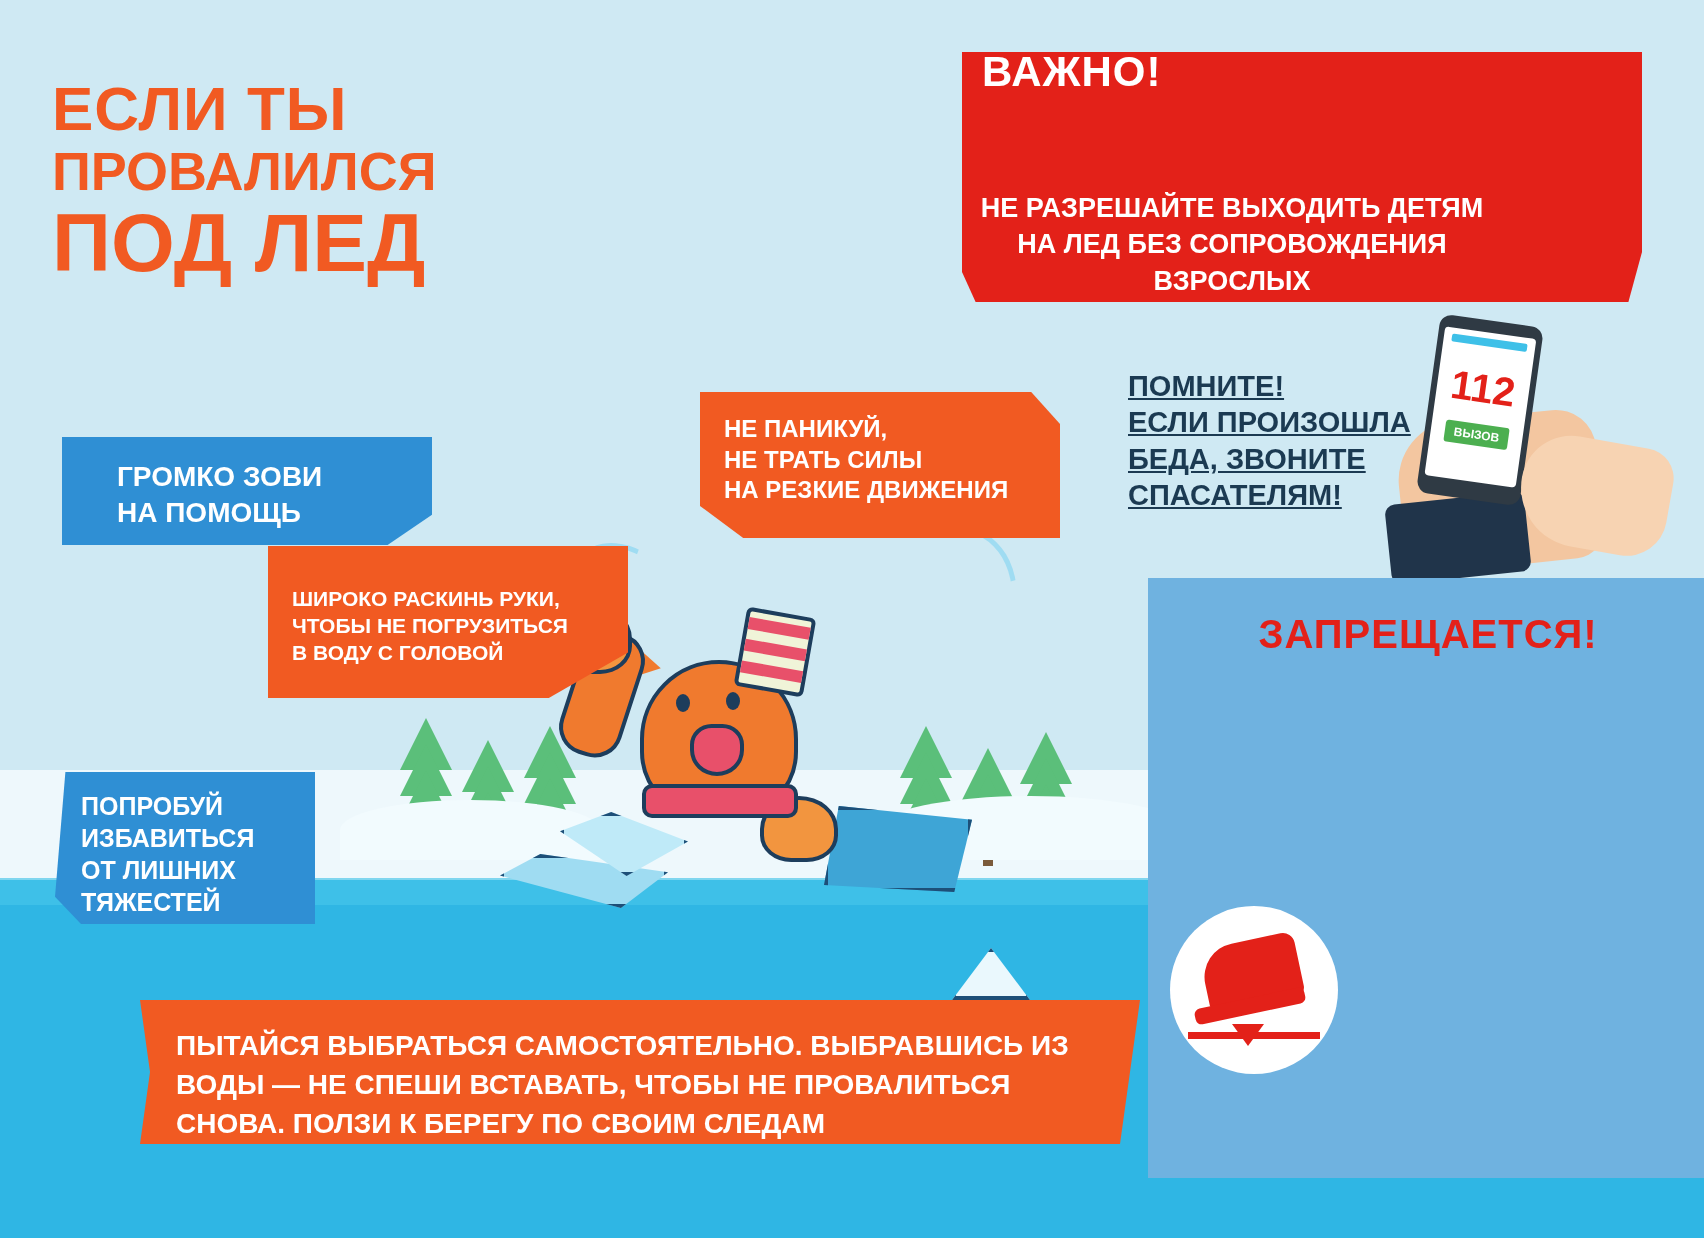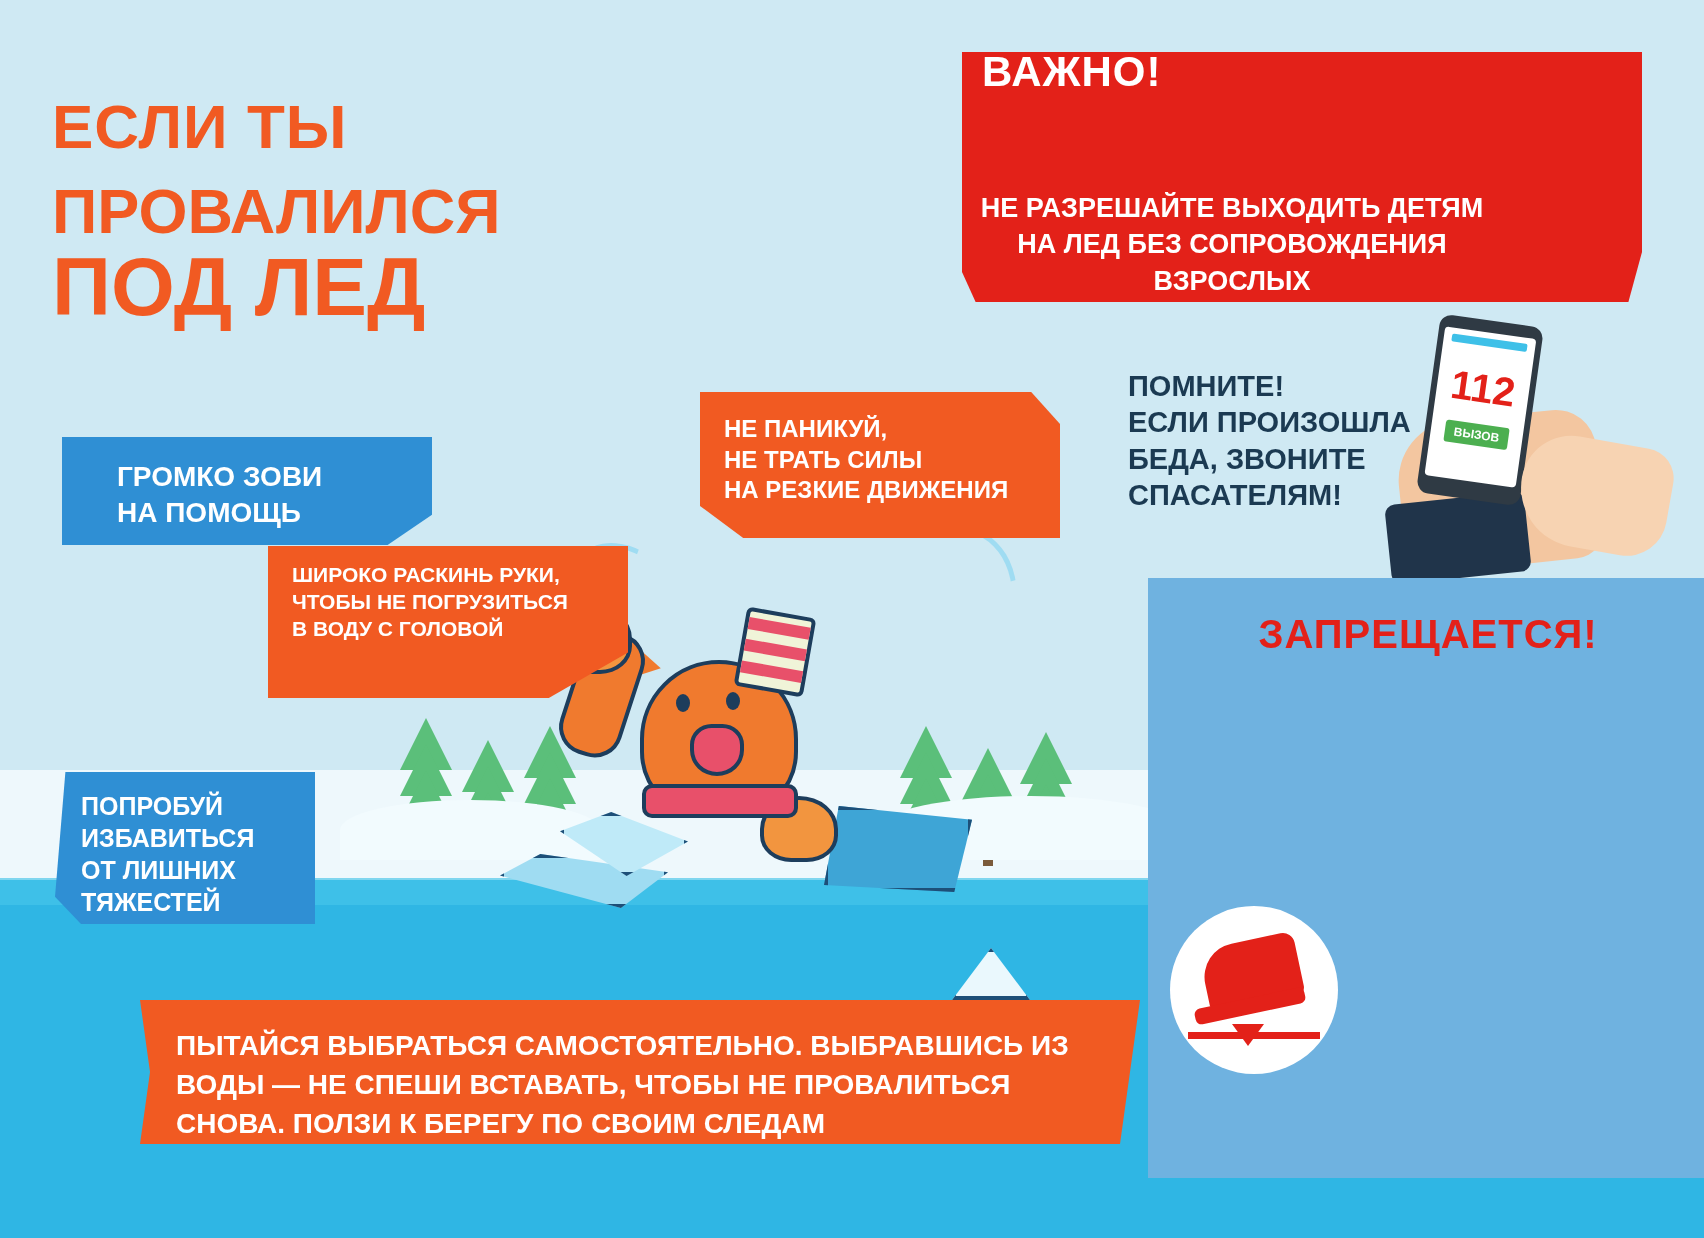--- a/index.html
+++ b/index.html
@@ -11,23 +11,23 @@
   }
   
   .poster{position:absolute;inset:0;overflow:hidden;}
   .sky{position:absolute;left:0;top:0;width:1704px;height:900px;background:#cfe9f3;}
   .snowband{position:absolute;left:0;top:770px;width:1704px;height:120px;background:#eef8fc;}
   .water{position:absolute;left:0;top:880px;width:1704px;height:358px;background:#3ec0e8;}
   .water2{position:absolute;left:0;top:905px;width:1704px;height:333px;background:#2fb6e4;}
   .waterline{position:absolute;left:0;top:878px;width:1704px;height:10px;background:#7fd6ef;}
 
   
-  .headline{position:absolute;left:52px;top:96px;width:830px;}
+  .headline{position:absolute;left:52px;top:78px;width:830px;}
   .hl1{font-size:62px;font-weight:bold;color:#f15a22;letter-spacing:1px;line-height:1.0;}
-  .hl2{font-size:63px;font-weight:bold;color:#f15a22;letter-spacing:0px;line-height:1.02;margin-top:21px;}
+  .hl2{font-size:54px;font-weight:bold;color:#f15a22;letter-spacing:0px;line-height:1.02;margin-top:4px;}
   .hl3{font-size:82px;font-weight:bold;color:#f15a22;letter-spacing:0px;line-height:1.02;margin-top:2px;}
 
   
   .important{
     position:absolute;left:962px;top:52px;width:680px;height:250px;
     background:#e32119;color:#fff;
     clip-path:polygon(0 0,100% 0,100% 80%,98% 100%,2% 100%,0 88%);
   }
   .important-title{position:absolute;left:20px;top:-4px;font-size:42px;font-weight:bold;letter-spacing:1px;}
   .important-body{position:absolute;left:0;top:138px;width:540px;text-align:center;font-size:27px;font-weight:bold;line-height:1.35;}
@@ -36,21 +36,21 @@
   .callout{position:absolute;font-weight:bold;color:#fff;line-height:1.28;}
 
   .c-blue1{
     left:62px;top:437px;width:370px;height:108px;background:#2f8fd4;
     clip-path:polygon(0 0,100% 0,100% 72%,88% 100%,0 100%);
     font-size:28px;padding:22px 0 0 55px;box-sizing:border-box;
   }
   .c-orange1{
     left:268px;top:546px;width:360px;height:152px;background:#f15a22;
     clip-path:polygon(0 0,100% 0,100% 70%,78% 100%,0 100%);
-    font-size:21px;padding:16px 0 0 24px;box-sizing:border-box;
+    font-size:21px;padding:40px 0 0 24px;box-sizing:border-box;
   }
   .c-orange2{
     left:700px;top:392px;width:360px;height:146px;background:#f15a22;
     clip-path:polygon(0 0,92% 0,100% 22%,100% 100%,12% 100%,0 78%);
     font-size:24px;padding:22px 12px 0 24px;box-sizing:border-box;
   }
   .c-blue2{
     left:55px;top:772px;width:260px;height:152px;background:#2f8fd4;
     clip-path:polygon(4% 0,100% 0,100% 100%,10% 100%,0 82%);
     font-size:25px;padding:18px 0 0 26px;box-sizing:border-box;
@@ -214,21 +214,21 @@
 В ВОДУ С ГОЛОВОЙ</div>
   <div class="callout c-orange2" style="white-space:pre-line;">НЕ ПАНИКУЙ,
 НЕ ТРАТЬ СИЛЫ
 НА РЕЗКИЕ ДВИЖЕНИЯ</div>
   <div class="callout c-blue2" style="white-space:pre-line;">ПОПРОБУЙ
 ИЗБАВИТЬСЯ
 ОТ ЛИШНИХ
 ТЯЖЕСТЕЙ</div>
   <div class="callout c-orange3">ПЫТАЙСЯ ВЫБРАТЬСЯ САМОСТОЯТЕЛЬНО. ВЫБРАВШИСЬ ИЗ ВОДЫ — НЕ СПЕШИ ВСТАВАТЬ, ЧТОБЫ НЕ ПРОВАЛИТЬСЯ СНОВА. ПОЛЗИ К БЕРЕГУ ПО СВОИМ СЛЕДАМ</div>
 
-  <div class="remember" style="white-space:pre-line;">ПОМНИТЕ!
+  <div class="remember" style="white-space:pre-line;text-decoration:underline;">ПОМНИТЕ!
 ЕСЛИ ПРОИЗОШЛА
 БЕДА, ЗВОНИТЕ
 СПАСАТЕЛЯМ!</div>
 
   <div class="phone-area">
     <div class="hand"></div>
     <div class="sleeve"></div>
     <div class="phone-body">
       <div class="phone-screen">
         <div class="phone-bar"></div>

